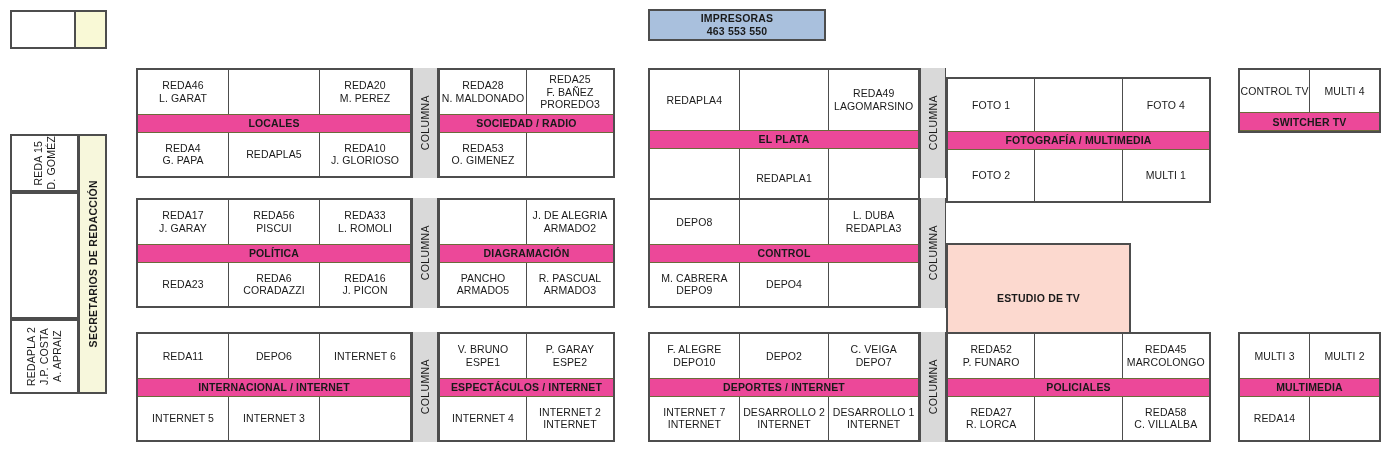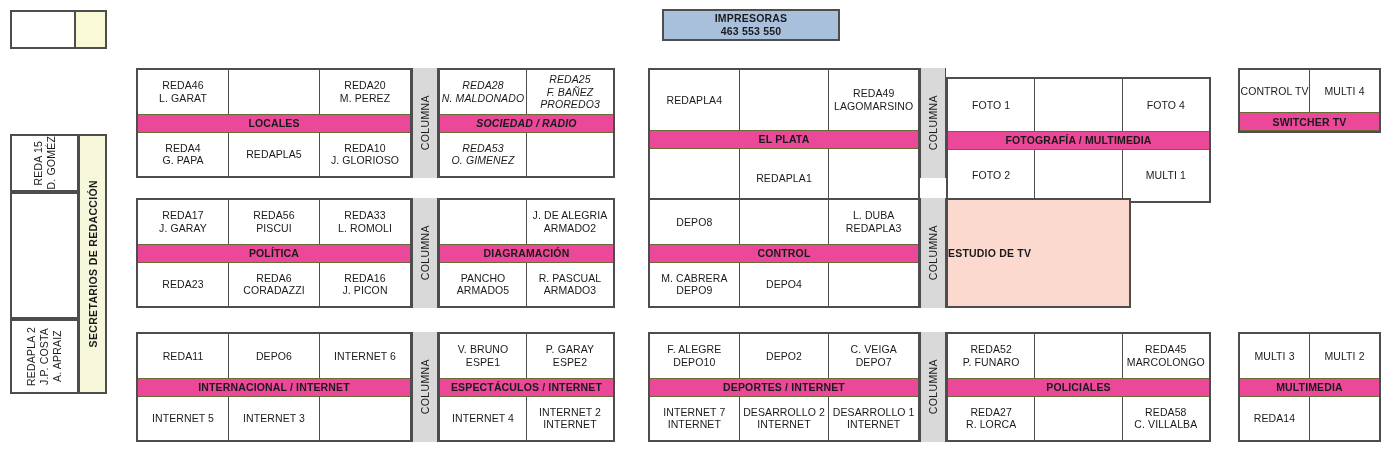--- a/index.html
+++ b/index.html
@@ -83,23 +83,25 @@
   }
 
   
   .studio {
     position: absolute;
     box-sizing: border-box;
     background: #fcd9cf;
     border: 2px solid #4d4d4d;
     display: flex;
     align-items: center;
+    justify-content: center;
     font-size: 10.5px;
     font-weight: bold;
     letter-spacing: .2px;
+    margin-top: 45px;
   }
 
   
   .printers {
     position: absolute;
     box-sizing: border-box;
     background: #a9c0dd;
     border: 2px solid #4d4d4d;
     display: flex;
     flex-direction: column;
@@ -161,21 +163,21 @@
   .legend-box .lb-yellow { flex: 0 0 29px; background: #f9f9d6; }
 </style>
 </head>
 <body>
 
 <div class="legend-box" style="left:10px; top:10px; width:97px; height:39px;">
   <div class="lb-white"></div>
   <div class="lb-yellow"></div>
 </div>
 
-<div class="printers" style="left:648px; top:9px; width:178px; height:32px;margin-left:14px;">
+<div class="printers" style="left:648px; top:9px; width:178px; height:32px;">
   <span>IMPRESORAS</span>
   <span>463  553  550</span>
 </div>
 
 <div class="secr-wrap" style="left:10px; top:134px; width:97px; height:260px;">
   <div class="secr-cell" style="left:0px; top:0px; width:69px; height:58px;">
     <div class="vtext">
         <span style="display: block;">REDA 15</span>
         <span style="display: block;">D. GOMÉZ</span>
       </div>
@@ -218,21 +220,21 @@
       </div>
       <div class="cell">
         <span class="ln">REDA10</span>
         <span class="ln">J. GLORIOSO</span>
       </div>
     </div>
   </div>
 <div class="columna" style="left:412px; top:68px; width:26px; height:110px;">
   <span>COLUMNA</span>
 </div>
-<div class="block" style="left:438px; top:68px; width:177px; height:110px;font-style:italic;">
+<div class="block" style="left:438px; top:68px; width:177px; height:110px;">
     <div class="block-row">
       <div class="cell">
         <span class="ln">REDA28</span>
         <span class="ln">N. MALDONADO</span>
       </div>
       <div class="cell">
         <span class="ln">REDA25</span>
         <span class="ln">F. BAÑEZ</span>
         <span class="ln">PROREDO3</span>
       </div>

